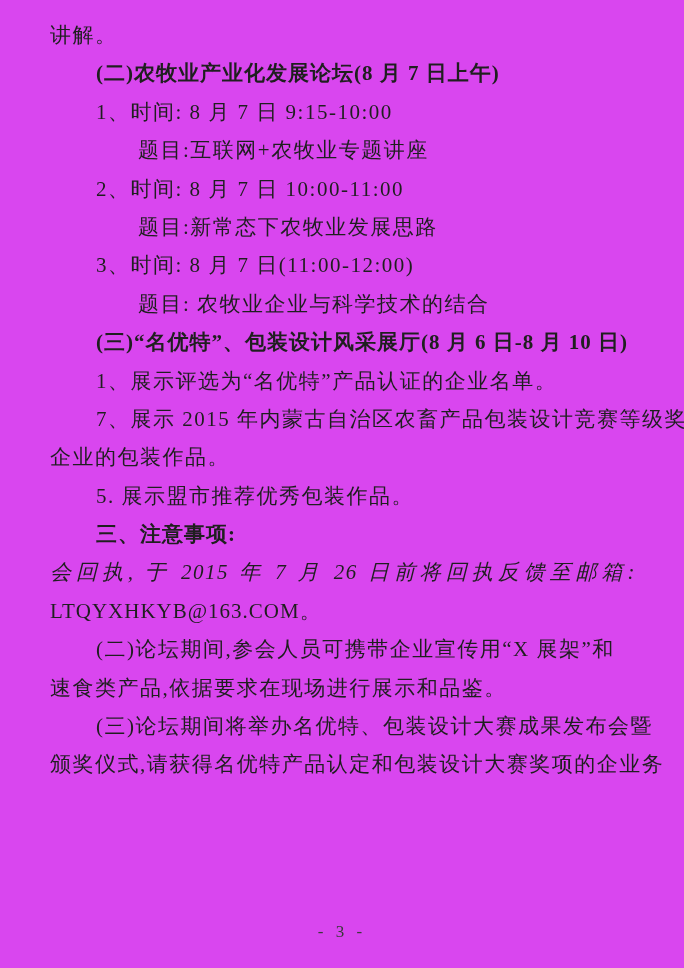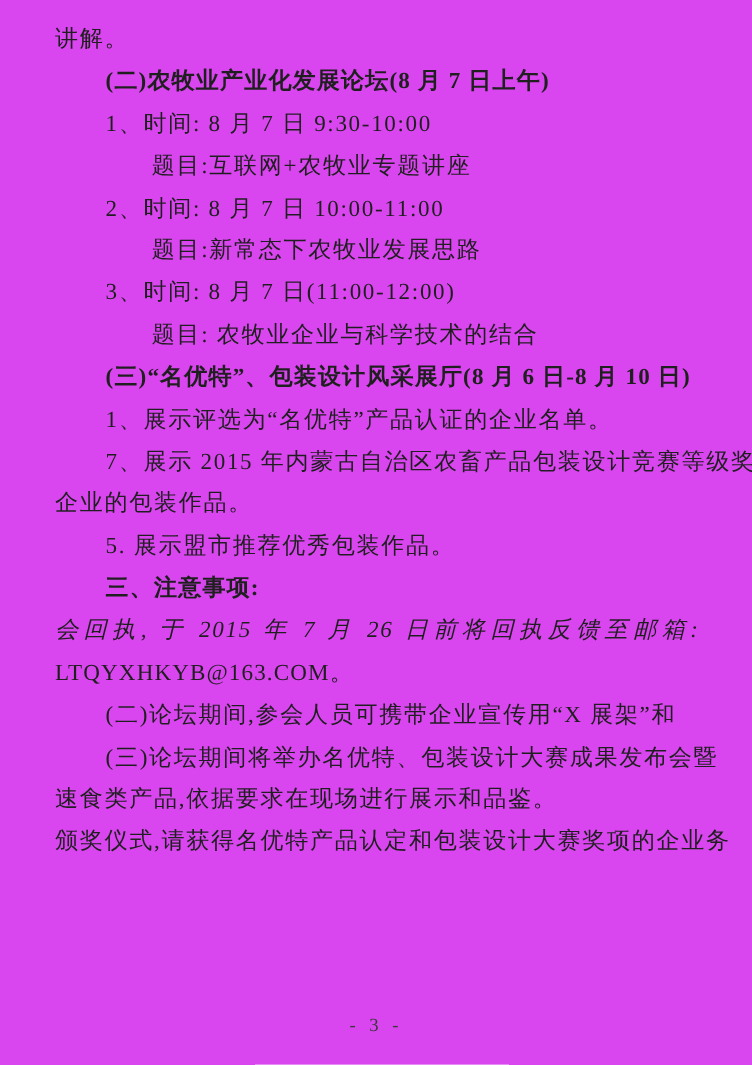--- a/index.html
+++ b/index.html
@@ -50,21 +50,21 @@
 </style>
 </head>
 <body>
 
 <div class="page">
 
   <div class="line">讲解。</div>
 
   <div class="line indent heading">(二)农牧业产业化发展论坛(8 月 7 日上午)</div>
 
-  <div class="line indent">1、时间: 8 月 7 日 9:30-10:00</div>
+  <div class="line indent">1、时间: 8 月 7 日 9:15-10:00</div>
   <div class="line topic">题目:互联网+农牧业专题讲座</div>
 
   <div class="line indent">2、时间: 8 月 7 日 10:00-11:00</div>
   <div class="line topic">题目:新常态下农牧业发展思路</div>
 
   <div class="line indent">3、时间: 8 月 7 日(11:00-12:00)</div>
   <div class="line topic">题目: 农牧业企业与科学技术的结合</div>
 
   <div class="line indent heading">(三)“名优特”、包装设计风采展厅(8 月 6 日-8 月 10 日)</div>
 
@@ -72,22 +72,22 @@
   <div class="line indent">7、展示 2015 年内蒙古自治区农畜产品包装设计竞赛等级奖</div>
   <div class="line">企业的包装作品。</div>
   <div class="line indent">5. 展示盟市推荐优秀包装作品。</div>
 
   <div class="line indent heading">三、注意事项:</div>
 
   <div class="line justify-line">会回执, 于 2015 年 7 月 26 日前将回执反馈至邮箱:</div>
   <div class="line email-line">LTQYXHKYB@163.COM。</div>
 
   <div class="line indent">(二)论坛期间,参会人员可携带企业宣传用“X 展架”和</div>
+  <div class="line">速食类产品,依据要求在现场进行展示和品鉴。</div>
+
   <div class="line indent">(三)论坛期间将举办名优特、包装设计大赛成果发布会暨</div>
-
-  <div class="line">速食类产品,依据要求在现场进行展示和品鉴。</div>
   <div class="line">
     <span>颁奖仪式,</span><span class="bold">请获得名优特产品认定和包装设计大赛奖项的企业务</span>
   </div>
 
   <div class="footer">- 3 -</div>
 
 </div>
 
 </body></html>

